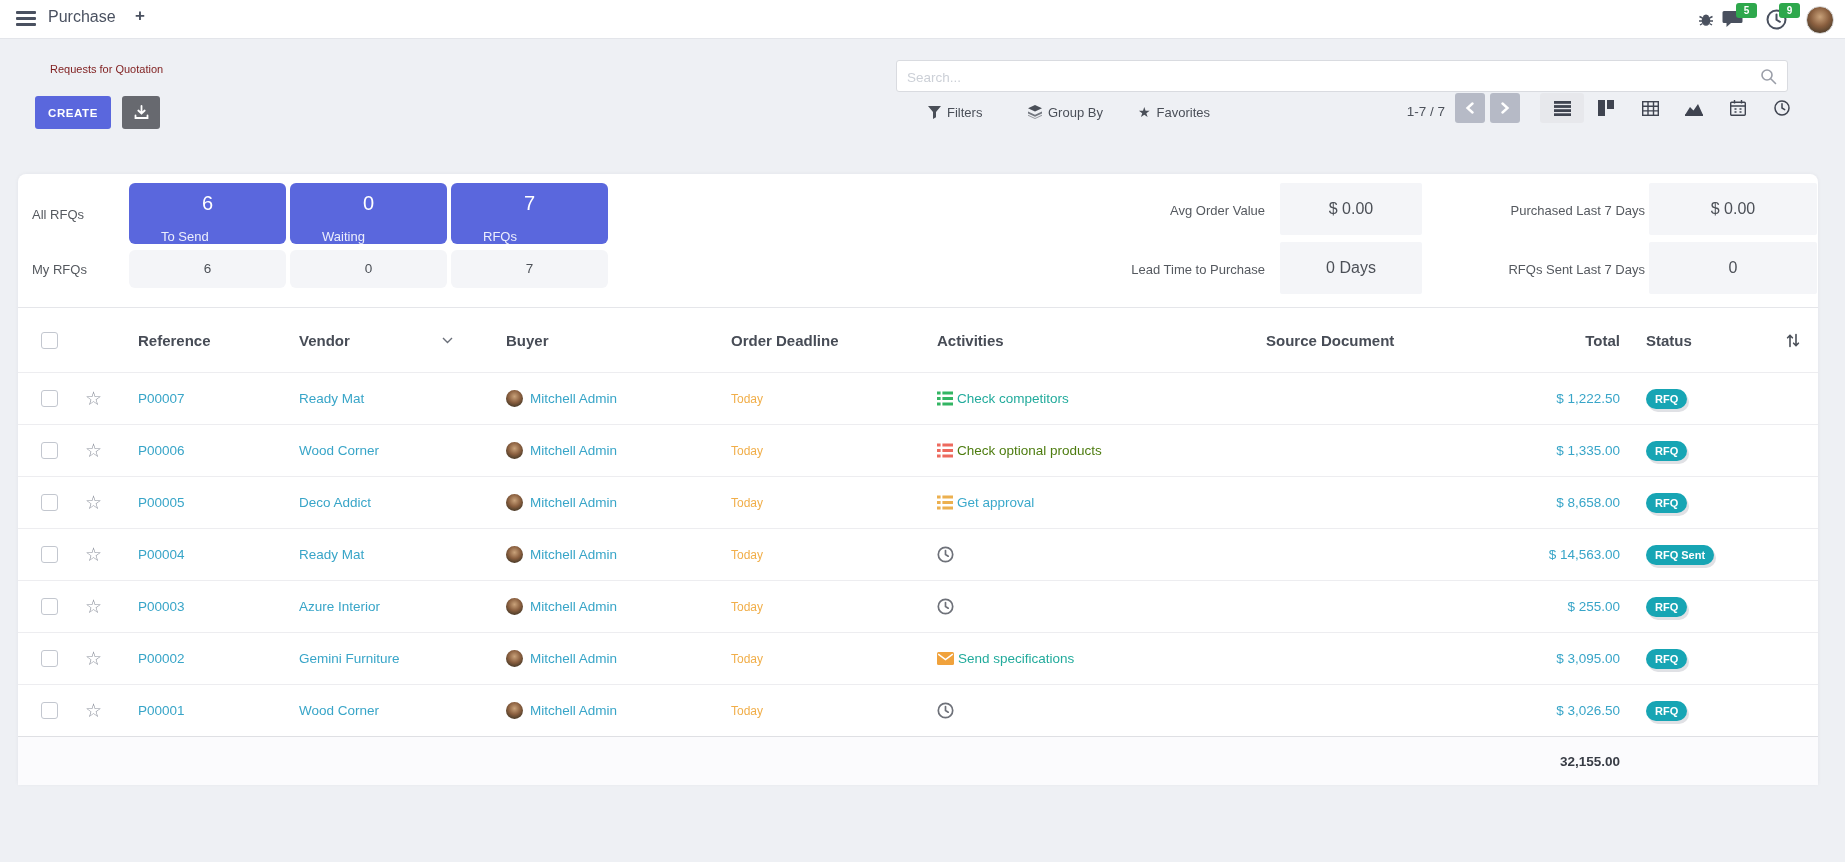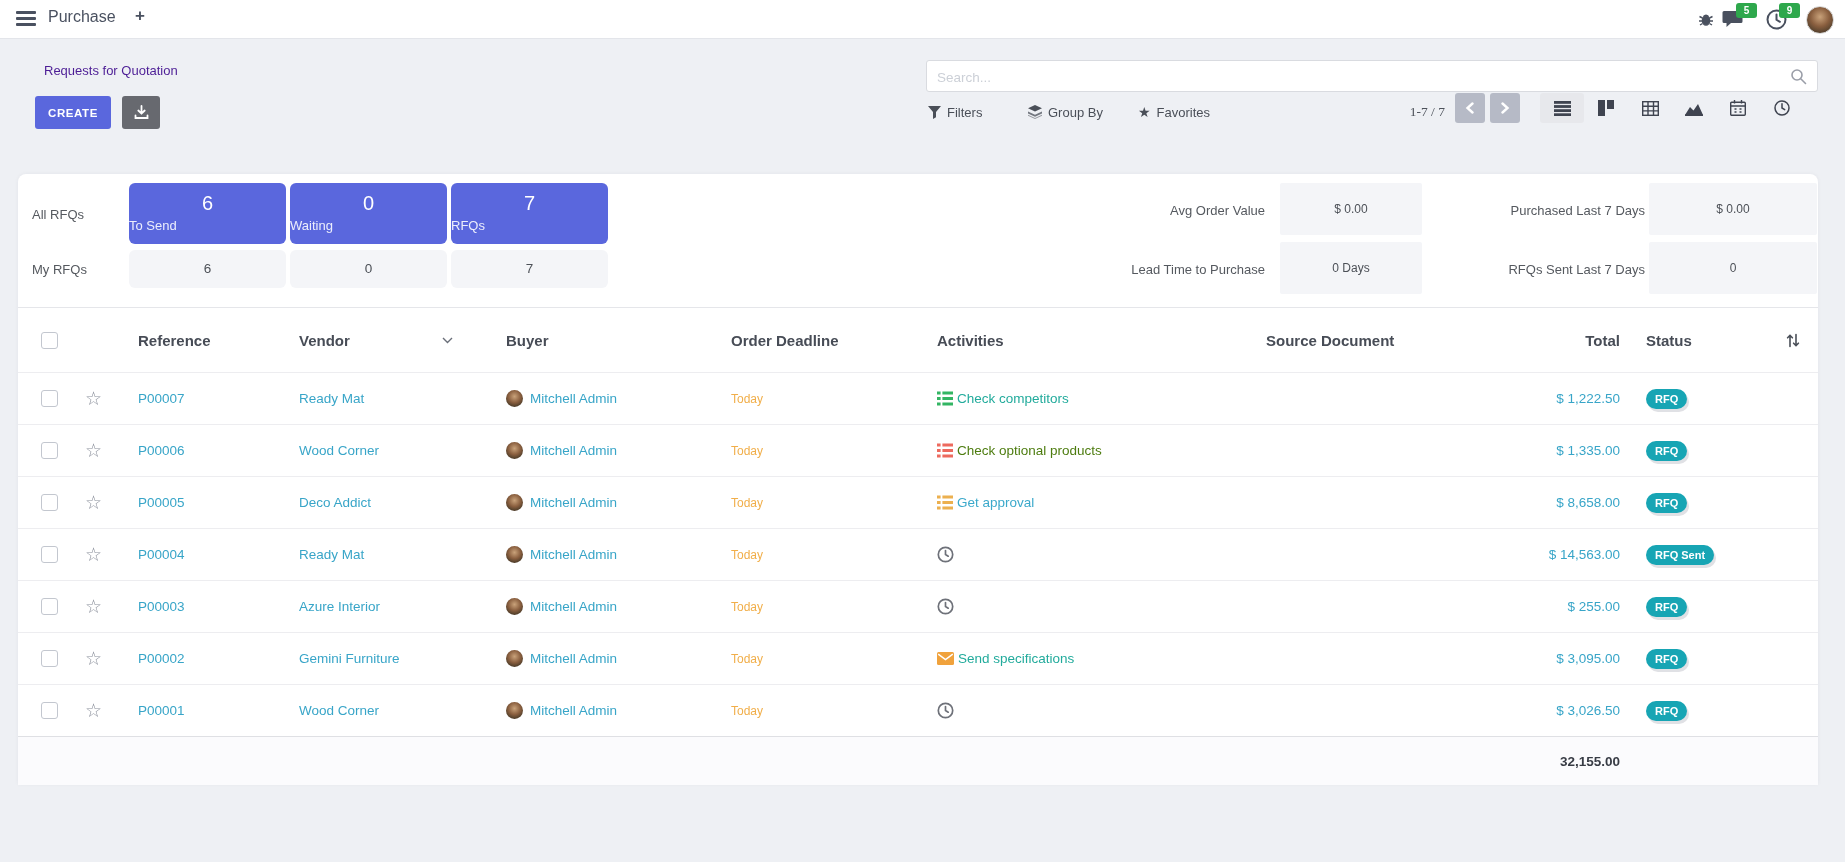--- a/index.html
+++ b/index.html
@@ -14,50 +14,50 @@
   .appname{left:48px;top:8px;font-size:16px;color:#4a5160;font-weight:500;cursor:pointer;}
   .newtab{left:135px;top:6px;font-size:17px;color:#4a5160;font-weight:700;cursor:pointer;}
   .tb-ic{top:9px;width:22px;height:22px;color:#49505e;cursor:pointer;}
   .badge{position:absolute;min-width:15px;height:15px;padding:0 3px;background:var(--notify,#2ea84c);
          color:#fff;font-size:10px;line-height:15px;text-align:center;border-radius:3px;font-weight:700;}
   .avatar{top:6px;width:26px;height:26px;border-radius:50%;cursor:pointer;
           background:radial-gradient(circle at 50% 38%,#c9a27a 0%,#8a5f3f 45%,#5d4630 72%,#332a1e 100%);
           border:1px solid #d8d8d8;}
 
   
-  .pagetitle{left:44px;top:63px;font-size:13px;color:#4c1d95;}
+  .pagetitle{left:50px;top:63px;font-size:11px;color:#7f1d1d;}
   .btn-create{left:35px;top:96px;width:76px;height:33px;background:var(--accent,#5a67dd);border:none;border-radius:3px;
       color:#fff;font-size:11.5px;font-weight:700;letter-spacing:.6px;font-family:inherit;cursor:pointer;}
   .btn-export{left:122px;top:96px;width:38px;height:33px;background:#67696f;border:none;border-radius:3px;
       color:#fff;cursor:pointer;display:flex;align-items:center;justify-content:center;}
-  .searchbox{left:926px;top:60px;width:892px;height:32px;background:#fff;border:1px solid #d9dbe0;border-radius:3px;box-sizing:border-box;}
+  .searchbox{left:896px;top:60px;width:892px;height:32px;background:#fff;border:1px solid #d9dbe0;border-radius:3px;box-sizing:border-box;}
   .searchbox input{position:absolute;left:8px;top:3px;width:830px;height:24px;border:none;outline:none;
       font-size:13.5px;font-family:inherit;color:#555;background:transparent;}
   .searchbox input::placeholder{color:#ccd0d7;}
   .mag{position:absolute;right:10px;top:7px;color:#9a9ea8;}
   .fbar-item{top:102px;height:20px;display:flex;align-items:center;gap:6px;font-size:13px;color:#4a4f58;cursor:pointer;}
-  .pager-txt{left:1340px;top:104px;width:105px;text-align:right;font-size:13.5px;color:#4c515a;font-family:Liberation Serif, serif;}
+  .pager-txt{left:1340px;top:104px;width:105px;text-align:right;font-size:13.5px;color:#4c515a;}
   .pager-btn{top:93px;width:30px;height:30px;background:#b6bac6;border:none;border-radius:3px;cursor:pointer;
       display:flex;align-items:center;justify-content:center;color:#fff;}
   .views{left:1540px;top:93px;display:flex;}
   .view-btn{width:44px;height:30px;display:flex;align-items:center;justify-content:center;color:#3f4450;cursor:pointer;border-radius:3px;}
   .view-btn.active{background:#e7e8ec;}
 
   
   .card{left:18px;top:174px;width:1800px;height:610px;background:#fff;border-radius:8px 8px 0 0;box-shadow:0 0 4px rgba(40,40,60,.05);}
 
   
   .dash-lbl{font-size:13px;color:#55595f;}
   .kpi-card{position:absolute;width:157px;border-radius:6px;text-align:center;}
   .kpi-blue{top:9px;height:61px;background:var(--accent,#5a67dd);color:#fff;}
   .kpi-blue .v{font-size:20px;margin-top:9px;}
-  .kpi-blue .c{font-size:13px;margin-top:3px;color:#eceefc;}
+  .kpi-blue .c{font-size:13px;margin-top:14px;color:#eceefc;padding-left:32px;}
   .kpi-gray{top:76px;height:38px;background:#f4f5f8;color:#4c5057;font-size:13.5px;line-height:38px;cursor:pointer;}
   .stat-lbl{position:absolute;font-size:13px;color:#55595f;text-align:right;}
-  .stat-box{position:absolute;height:52px;background:#f4f5f8;border-radius:2px;font-size:12px;color:#4c5057;
+  .stat-box{position:absolute;height:52px;background:#f4f5f8;border-radius:2px;font-size:16px;color:#4c5057;
       display:flex;align-items:center;justify-content:center;}
 
   
   .tablewrap{position:absolute;left:0;top:133px;width:1800px;border-top:1px solid #e5e6ea;}
   .trow,.thead{display:flex;width:1800px;box-sizing:border-box;}
   .thead{height:64px;align-items:center;font-size:15px;font-weight:700;color:#474c56;}
   .trow{height:52px;align-items:center;border-top:1px solid #ededf0;}
   .c{box-sizing:border-box;display:flex;align-items:center;}
   .c-check{width:55px;padding-left:23px;}
   .c-star{width:53px;padding-left:12px;}

